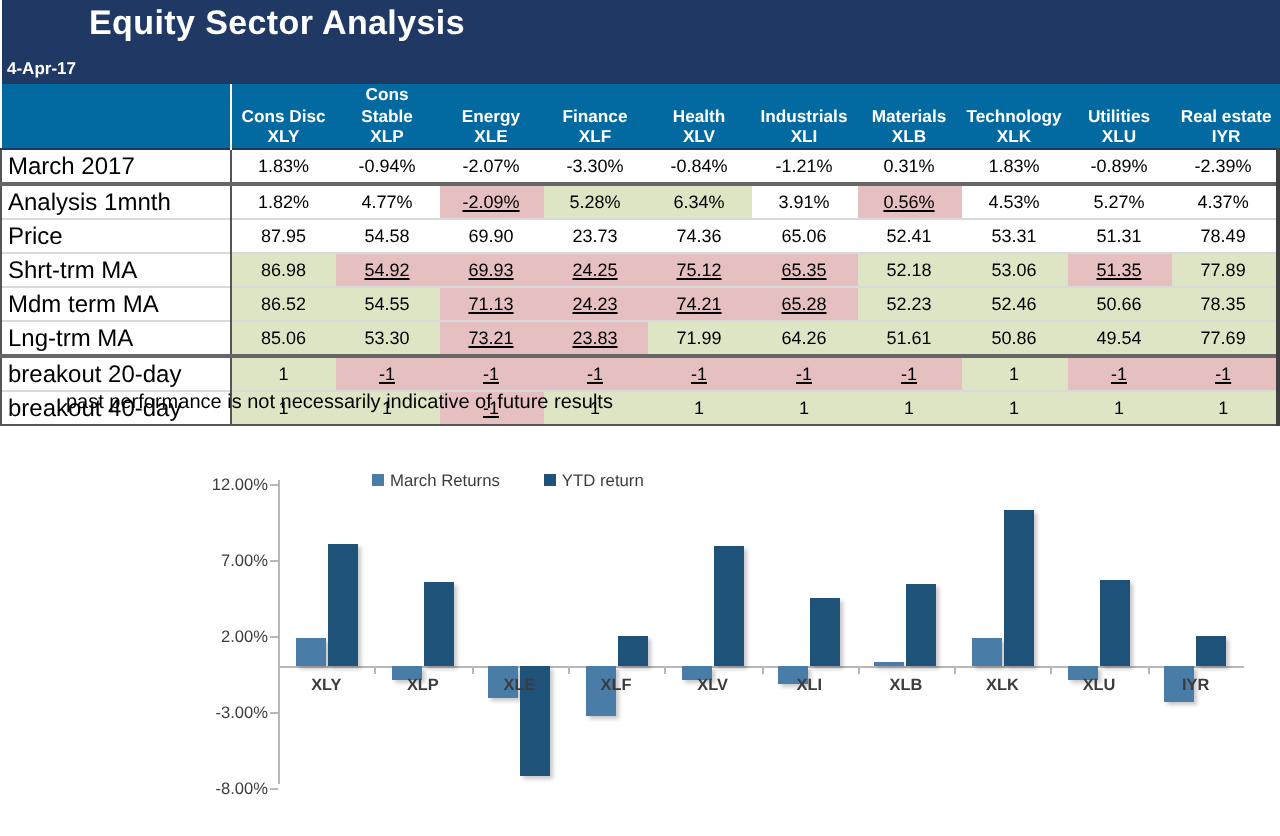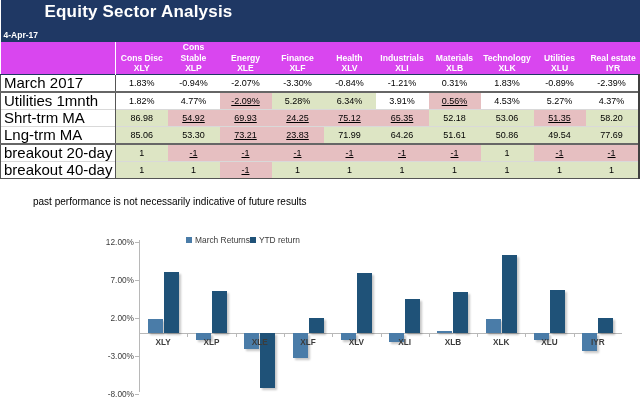--- a/index.html
+++ b/index.html
@@ -25,32 +25,32 @@
     font-size:17px; font-weight:bold; color:#ffffff;
     letter-spacing:0.2px; padding-left:44px;
   }
   .date-text {
     font-size:8.5px; font-weight:bold; color:#ffffff;
     padding-left:3px;
   }
   .date-row td { height:11px; }
 
   .colhdr td {
-    background:#d946ef; color:#ffffff;
+    background:#0369a1; color:#ffffff;
     font-size:8.6px; font-weight:bold;
     text-align:center; vertical-align:bottom;
     padding:0 2px 0 2px; line-height:10.5px;
     border:none;
   }
   .colhdr td.first { border-right:1px solid #ffffff; }
   .colhdr .l2 { display:block; }
 
   
   table.grid td.lbl {
-    font-size:15px; color:#000000; text-align:left;
+    font-size:12px; color:#000000; text-align:left;
     padding-left:3px; background:#ffffff;
     border-left:1px solid #555; border-right:1px solid #555;
     white-space:nowrap;
   }
   table.grid td.num {
     font-size:9px; color:#000000; text-align:center;
     background:#ffffff;
   }
   table.grid tr.datarow td { height:14px; line-height:14px; border-top:1px solid #d9d9d9; }
 
@@ -68,21 +68,21 @@
     position:absolute; left:33px; top:196px;
     font-size:10px; color:#000; white-space:nowrap;
   }
 
   
   #chart-block {
     position:absolute; left:0; top:218px; width:640px; height:200px;
     background:#ffffff;
   }
 
-  .legend { position:absolute; left:186px; top:17px; display:flex; align-items:center; }
+  .legend { position:absolute; left:186px; top:17px; display:flex; gap:22px; align-items:center; }
   .legend .item { display:flex; align-items:center; gap:3px; }
   .legend .sw { width:6px; height:6px; display:block; }
   .legend .lbl { font-size:8.4px; color:#3c3c3c; white-space:nowrap; }
 
   
   .plot {
     position:absolute; left:139px; top:24px;
     width:483px; height:152px;
   }
   .axisline-y {
@@ -189,44 +189,70 @@
           <td class="num">-2.07%</td>
           <td class="num">-3.30%</td>
           <td class="num">-0.84%</td>
           <td class="num">-1.21%</td>
           <td class="num">0.31%</td>
           <td class="num">1.83%</td>
           <td class="num">-0.89%</td>
           <td class="num">-2.39%</td>
         </tr>
         <tr class="datarow sep2">
-          <td class="lbl">Utilities 1mnth</td>
+          <td class="lbl">Analysis 1mnth</td>
           <td class="num">1.82%</td>
           <td class="num">4.77%</td>
           <td class="num r">-2.09%</td>
           <td class="num g">5.28%</td>
           <td class="num g">6.34%</td>
           <td class="num">3.91%</td>
           <td class="num r">0.56%</td>
           <td class="num">4.53%</td>
           <td class="num">5.27%</td>
           <td class="num">4.37%</td>
+        </tr>
+        <tr class="datarow">
+          <td class="lbl">Price</td>
+          <td class="num">87.95</td>
+          <td class="num">54.58</td>
+          <td class="num">69.90</td>
+          <td class="num">23.73</td>
+          <td class="num">74.36</td>
+          <td class="num">65.06</td>
+          <td class="num">52.41</td>
+          <td class="num">53.31</td>
+          <td class="num">51.31</td>
+          <td class="num">78.49</td>
         </tr>
         <tr class="datarow">
           <td class="lbl">Shrt-trm MA</td>
           <td class="num g">86.98</td>
           <td class="num r">54.92</td>
           <td class="num r">69.93</td>
           <td class="num r">24.25</td>
           <td class="num r">75.12</td>
           <td class="num r">65.35</td>
           <td class="num g">52.18</td>
           <td class="num g">53.06</td>
           <td class="num r">51.35</td>
-          <td class="num g">58.20</td>
+          <td class="num g">77.89</td>
+        </tr>
+        <tr class="datarow">
+          <td class="lbl">Mdm term MA</td>
+          <td class="num g">86.52</td>
+          <td class="num g">54.55</td>
+          <td class="num r">71.13</td>
+          <td class="num r">24.23</td>
+          <td class="num r">74.21</td>
+          <td class="num r">65.28</td>
+          <td class="num g">52.23</td>
+          <td class="num g">52.46</td>
+          <td class="num g">50.66</td>
+          <td class="num g">78.35</td>
         </tr>
         <tr class="datarow">
           <td class="lbl">Lng-trm MA</td>
           <td class="num g">85.06</td>
           <td class="num g">53.30</td>
           <td class="num r">73.21</td>
           <td class="num r">23.83</td>
           <td class="num g">71.99</td>
           <td class="num g">64.26</td>
           <td class="num g">51.61</td>

